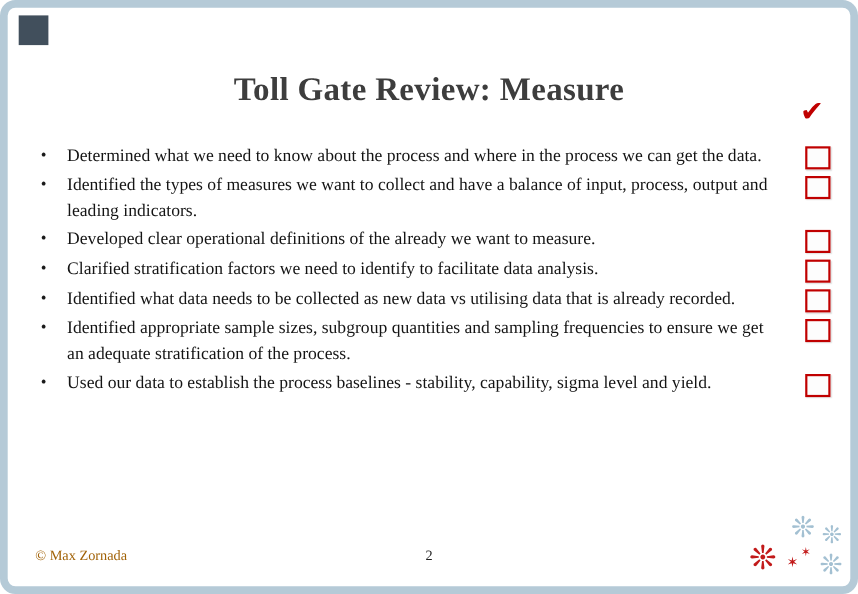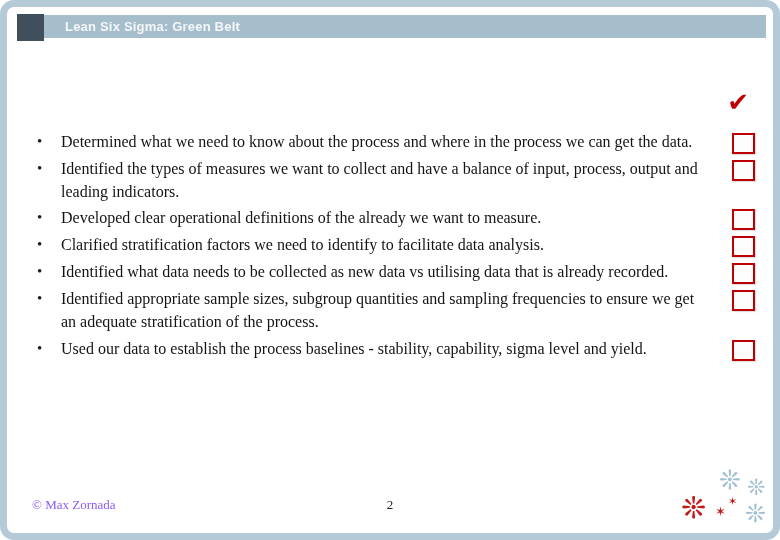--- a/index.html
+++ b/index.html
@@ -96,21 +96,21 @@
     border: 2.5px solid #c00000;
     background: #fdfdfd;
     margin-top: 2px;
     box-shadow: 1px 1px 1px rgba(0,0,0,0.12);
   }
   .footer-copyright {
     position: absolute;
     left: 25px;
     bottom: 20px;
     font-size: 13px;
-    color: #8b5cf6;
+    color: #a16207;
     font-family: Liberation Serif, serif;
   }
   .footer-page {
     position: absolute;
     left: 0;
     width: 100%;
     bottom: 20px;
     text-align: center;
     font-size: 13px;
     color: #1d1d1d;
@@ -128,24 +128,22 @@
   .d4 { left: 708px; top: 498px; font-size: 13px; }
   .d5 { left: 721px; top: 489px; font-size: 11px; }
   .d6 { left: 738px; top: 494px; font-size: 25px; }
 </style>
 </head>
 <body>
 
 <div class="slide">
 
   <div class="header-square"></div>
-  <div class="header-bar">
-    <span>Lean Six Sigma: Green Belt</span>
-  </div>
-
+
+  <h1 class="title">Toll Gate Review: Measure</h1>
 
   <span class="check-mark">✔</span>
 
   <div class="content">
 
     <div class="bullet-row">
       <span class="bullet-marker">•</span>
       <span class="bullet-text">Determined what we need to know about the process and where in the process we can get the data.</span>
       <span class="checkbox"></span>
     </div>

